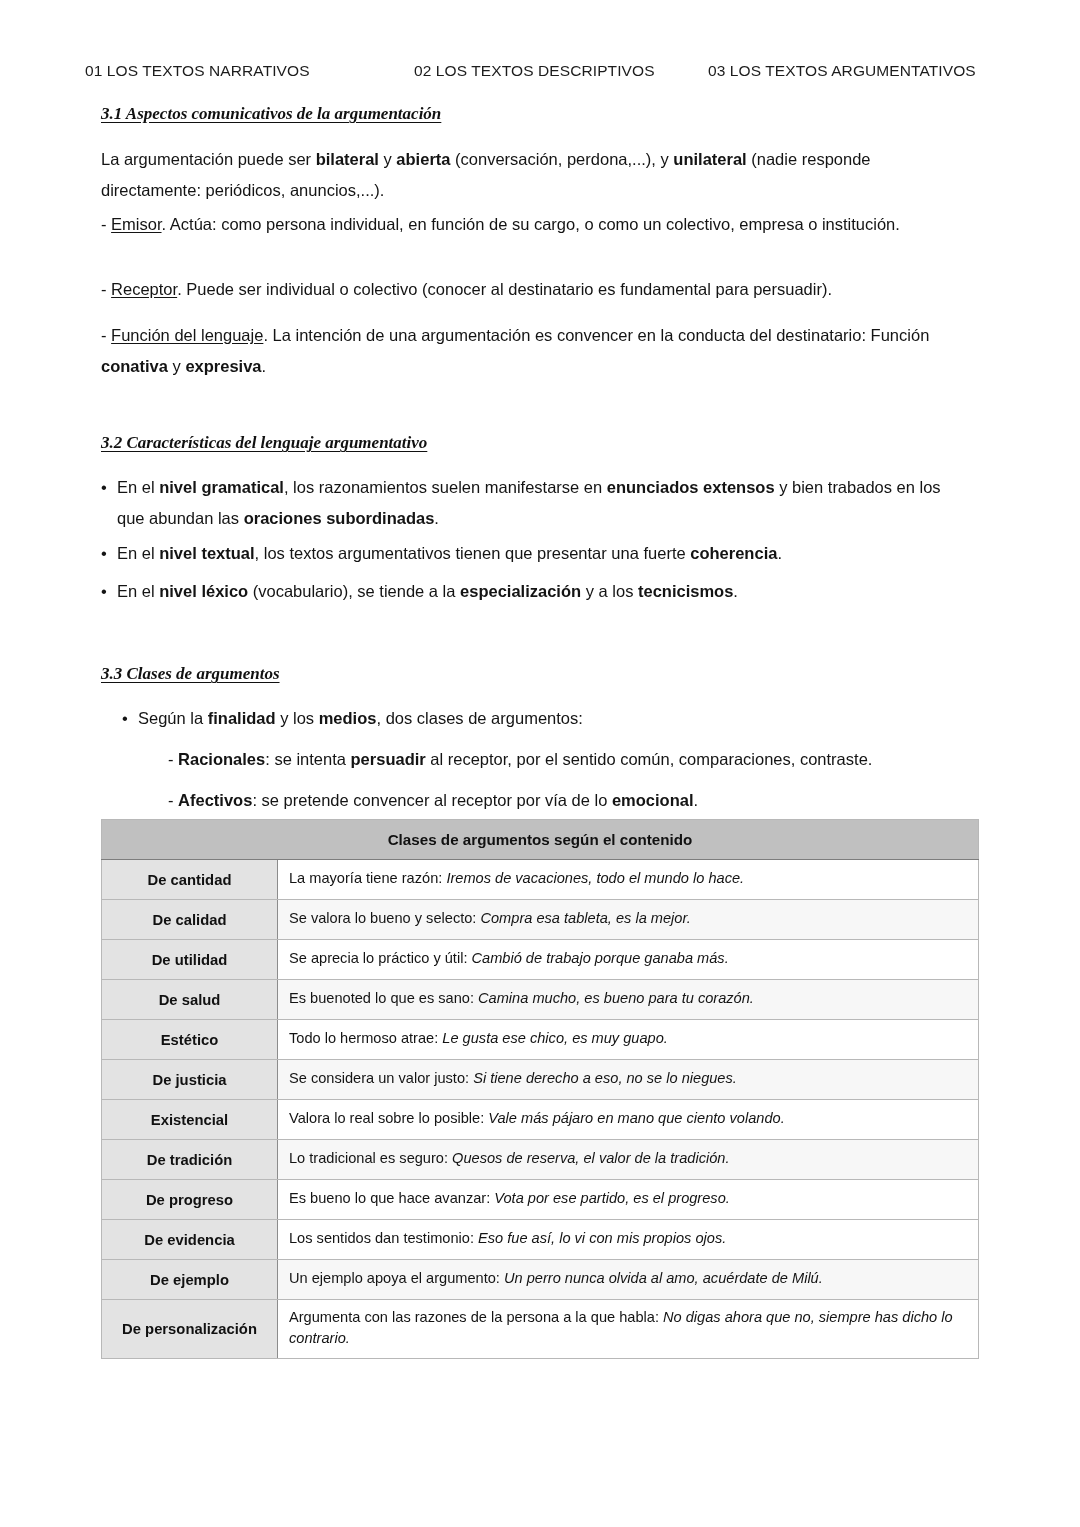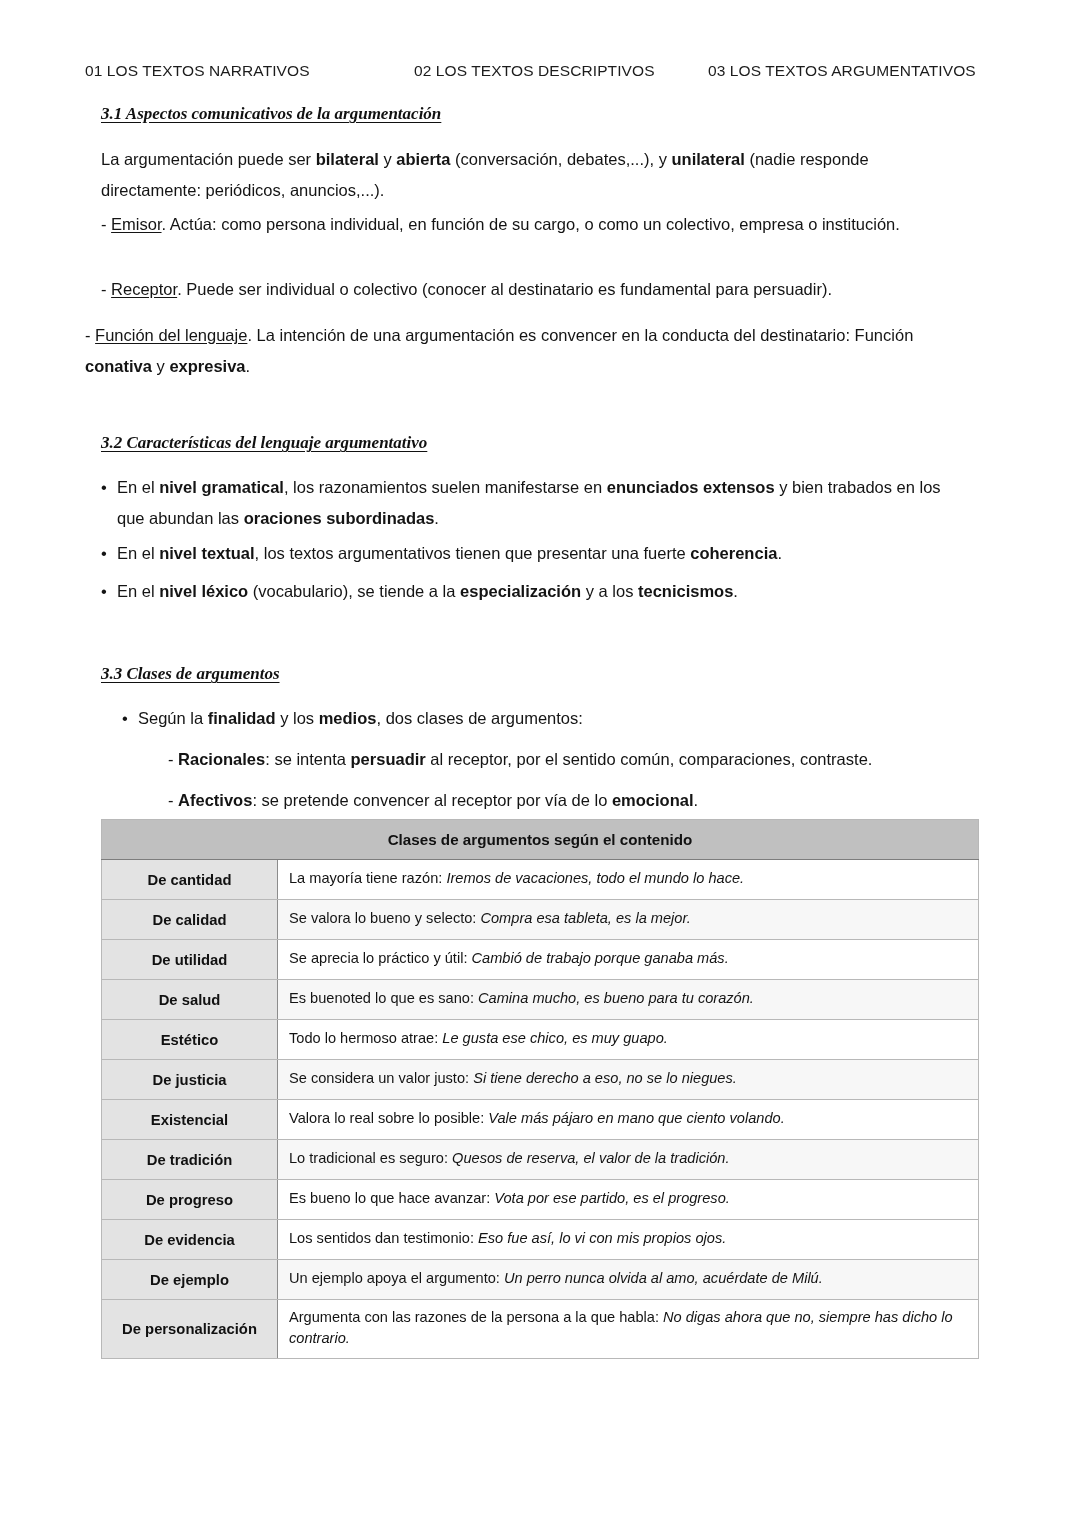--- a/index.html
+++ b/index.html
@@ -138,32 +138,32 @@
 
   <div class="run-header">
     <span class="rh-1">01 LOS TEXTOS NARRATIVOS</span>
     <span class="rh-2">02 LOS TEXTOS DESCRIPTIVOS</span>
     <span class="rh-3">03 LOS TEXTOS ARGUMENTATIVOS</span>
   </div>
 
   <div class="heading" style="left:101px; top:104px;">3.1 Aspectos comunicativos de la argumentación</div>
 
   <div class="blk" style="left:101px; top:144px; width:858px;">
-    <span>La argumentación puede ser </span><b>bilateral</b><span> y </span><b>abierta</b><span> (conversación, debates,...), y </span><b>unilateral</b><span> (nadie responde directamente: periódicos, anuncios,...).</span>
+    <span>La argumentación puede ser </span><b>bilateral</b><span> y </span><b>abierta</b><span> (conversación, perdona,...), y </span><b>unilateral</b><span> (nadie responde directamente: periódicos, anuncios,...).</span>
   </div>
 
   <div class="blk" style="left:101px; top:209px; width:858px;">
     <span>- </span><span class="u">Emisor</span><span>. Actúa: como persona individual, en función de su cargo, o como un colectivo, empresa o institución.</span>
   </div>
 
   <div class="blk" style="left:101px; top:274px; width:858px;">
     <span>- </span><span class="u">Receptor</span><span>. Puede ser individual o colectivo (conocer al destinatario es fundamental para persuadir).</span>
   </div>
 
-  <div class="blk" style="left:85px; top:320px; width:866px;">
+  <div class="blk" style="left:101px; top:320px; width:866px;">
     <span>- </span><span class="u">Función del lenguaje</span><span>. La intención de una argumentación es convencer en la conducta del destinatario: Función </span><b>conativa</b><span> y </span><b>expresiva</b><span>.</span>
   </div>
 
   <div class="heading" style="left:101px; top:433px;">3.2 Características del lenguaje argumentativo</div>
 
   <div class="bullet-row" style="left:101px; top:472px; width:862px;">
     <span class="dot">•</span>
     <span class="txt"><span>En el </span><b>nivel gramatical</b><span>, los razonamientos suelen manifestarse en </span><b>enunciados extensos</b><span> y bien trabados en los que abundan las </span><b>oraciones subordinadas</b><span>.</span></span>
   </div>
 

